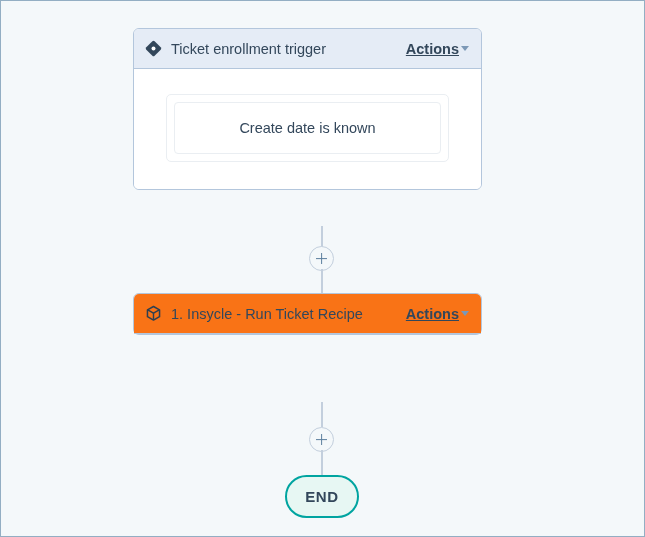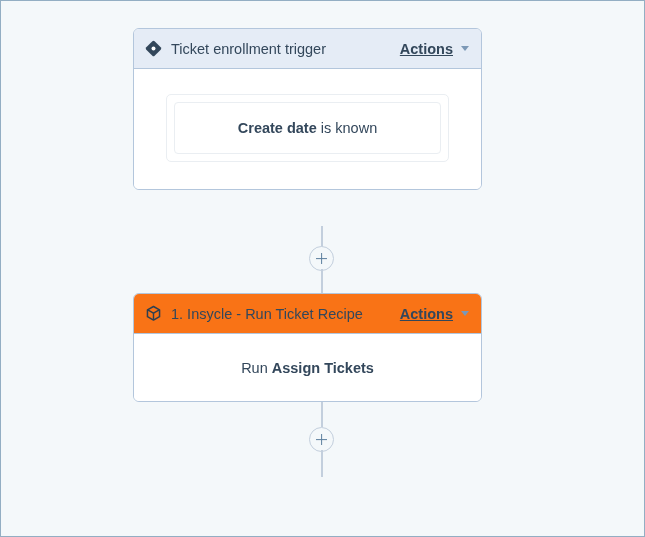--- a/index.html
+++ b/index.html
@@ -60,21 +60,21 @@
     font-size: 14.5px;
     color: #33475b;
     white-space: nowrap;
     overflow: hidden;
   }
 
   .actions-btn {
     flex: 0 0 auto;
     display: flex;
     align-items: center;
-    gap: 8px;
+    gap: 2px;
     cursor: pointer;
   }
   .actions-label {
     font-size: 14.5px;
     font-weight: bold;
     color: #33475b;
     text-decoration: underline;
   }
   .caret {
     width: 0;
@@ -105,21 +105,21 @@
     background: #ffffff;
     height: 52px;
     display: flex;
     align-items: center;
     justify-content: center;
   }
   .filter-text {
     font-size: 14.5px;
     color: #33475b;
   }
-  .filter-text b { font-weight: bold; }
+  .filter-text b { font-weight: normal; }
 
   
   .action-body {
     height: 67px;
     display: flex;
     align-items: center;
     justify-content: center;
   }
   .action-text {
     font-size: 14.5px;
@@ -231,26 +231,23 @@
           <path d="M2.9 5.2 L9 8.7 L15.1 5.2" fill="none" stroke="#2e3f50" stroke-width="1.5" stroke-linejoin="round"></path>
           <path d="M9 8.7 V15.7" fill="none" stroke="#2e3f50" stroke-width="1.5"></path>
         </svg>
       </span>
       <span class="header-title">1. Insycle - Run Ticket Recipe</span>
       <span class="actions-btn">
         <span class="actions-label">Actions</span>
         <span class="caret"></span>
       </span>
     </div>
-    <div class="node-body action-body">
-      <span class="action-text">
-        <span>Run</span>
-        <b>Assign Tickets</b>
-      </span>
-    </div>
   </div>
 
   <div class="connector" style="top:401px;height:25px;"></div>
   <div class="plus-button" style="left:308px;top:426px;"></div>
   <div class="connector" style="top:449px;height:27px;"></div>
 
+  <div class="end-node">
+    <span class="end-label">END</span>
+  </div>
 
 </div>
 
 </body></html>

